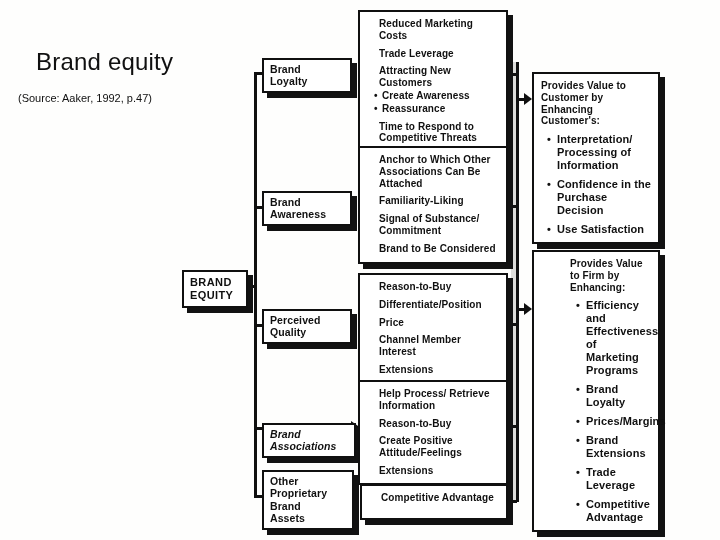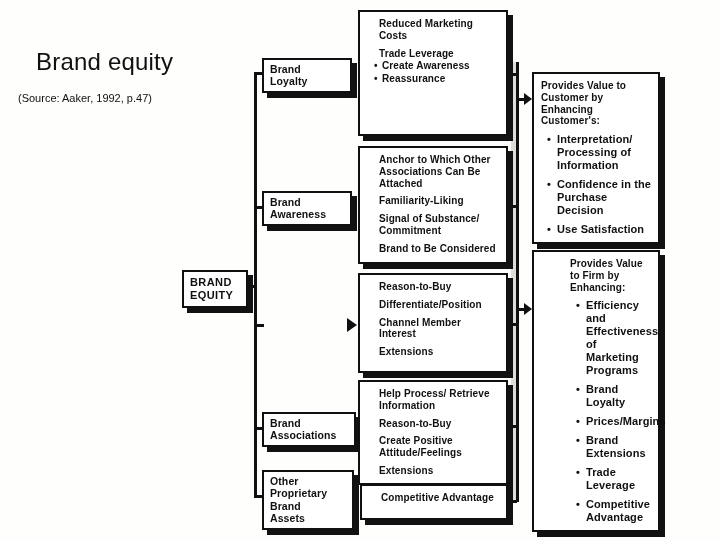--- a/index.html
+++ b/index.html
@@ -81,44 +81,50 @@
   <div class="box root" style="left:182px;top:270px;width:66px;min-height:33px;">
     <span class="inner">BRAND EQUITY</span>
   </div>
 
   <div class="box cat" style="left:262px;top:58px;width:90px;min-height:32px;">
     <span class="inner">Brand Loyalty</span>
   </div>
   <div class="box cat" style="left:262px;top:191px;width:90px;min-height:33px;">
     <span class="inner">Brand Awareness</span>
   </div>
-  <div class="box cat" style="left:262px;top:412px;width:94px;min-height:34px;">
+  <div class="box cat" style="left:262px;top:309px;width:90px;min-height:34px;">
+    <span class="inner">Perceived Quality</span>
+  </div>
+  <div class="box cat" style="left:262px;top:423px;width:94px;min-height:34px;font-style:italic;">
     <span class="inner">Brand Associations</span>
   </div>
   <div class="box cat" style="left:262px;top:470px;width:92px;min-height:54px;">
     <span class="inner">Other Proprietary Brand Assets</span>
   </div>
 
   <div class="box detail" style="left:358px;top:10px;width:150px;min-height:126px;">
     <div class="ditem">Reduced Marketing Costs</div>
     <div class="ditem">Trade Leverage</div>
+    <div class="ditem">Attracting New Customers</div>
     <div class="dsub">Create Awareness</div>
     <div class="dsub">Reassurance</div>
+    <div class="ditem">Time to Respond to Competitive Threats</div>
   </div>
 
   <div class="box detail" style="left:358px;top:146px;width:150px;min-height:118px;">
     <div class="ditem">Anchor to Which Other Associations Can Be Attached</div>
     <div class="ditem">Familiarity-Liking</div>
     <div class="ditem">Signal of Substance/ Commitment</div>
     <div class="ditem">Brand to Be Considered</div>
   </div>
 
   <div class="box detail" style="left:358px;top:273px;width:150px;min-height:100px;">
     <div class="ditem">Reason-to-Buy</div>
     <div class="ditem">Differentiate/Position</div>
+    <div class="ditem">Price</div>
     <div class="ditem">Channel Member Interest</div>
     <div class="ditem">Extensions</div>
   </div>
 
   <div class="box detail" style="left:358px;top:380px;width:150px;min-height:91px;">
     <div class="ditem">Help Process/ Retrieve Information</div>
     <div class="ditem">Reason-to-Buy</div>
     <div class="ditem">Create Positive Attitude/Feelings</div>
     <div class="ditem">Extensions</div>
   </div>

